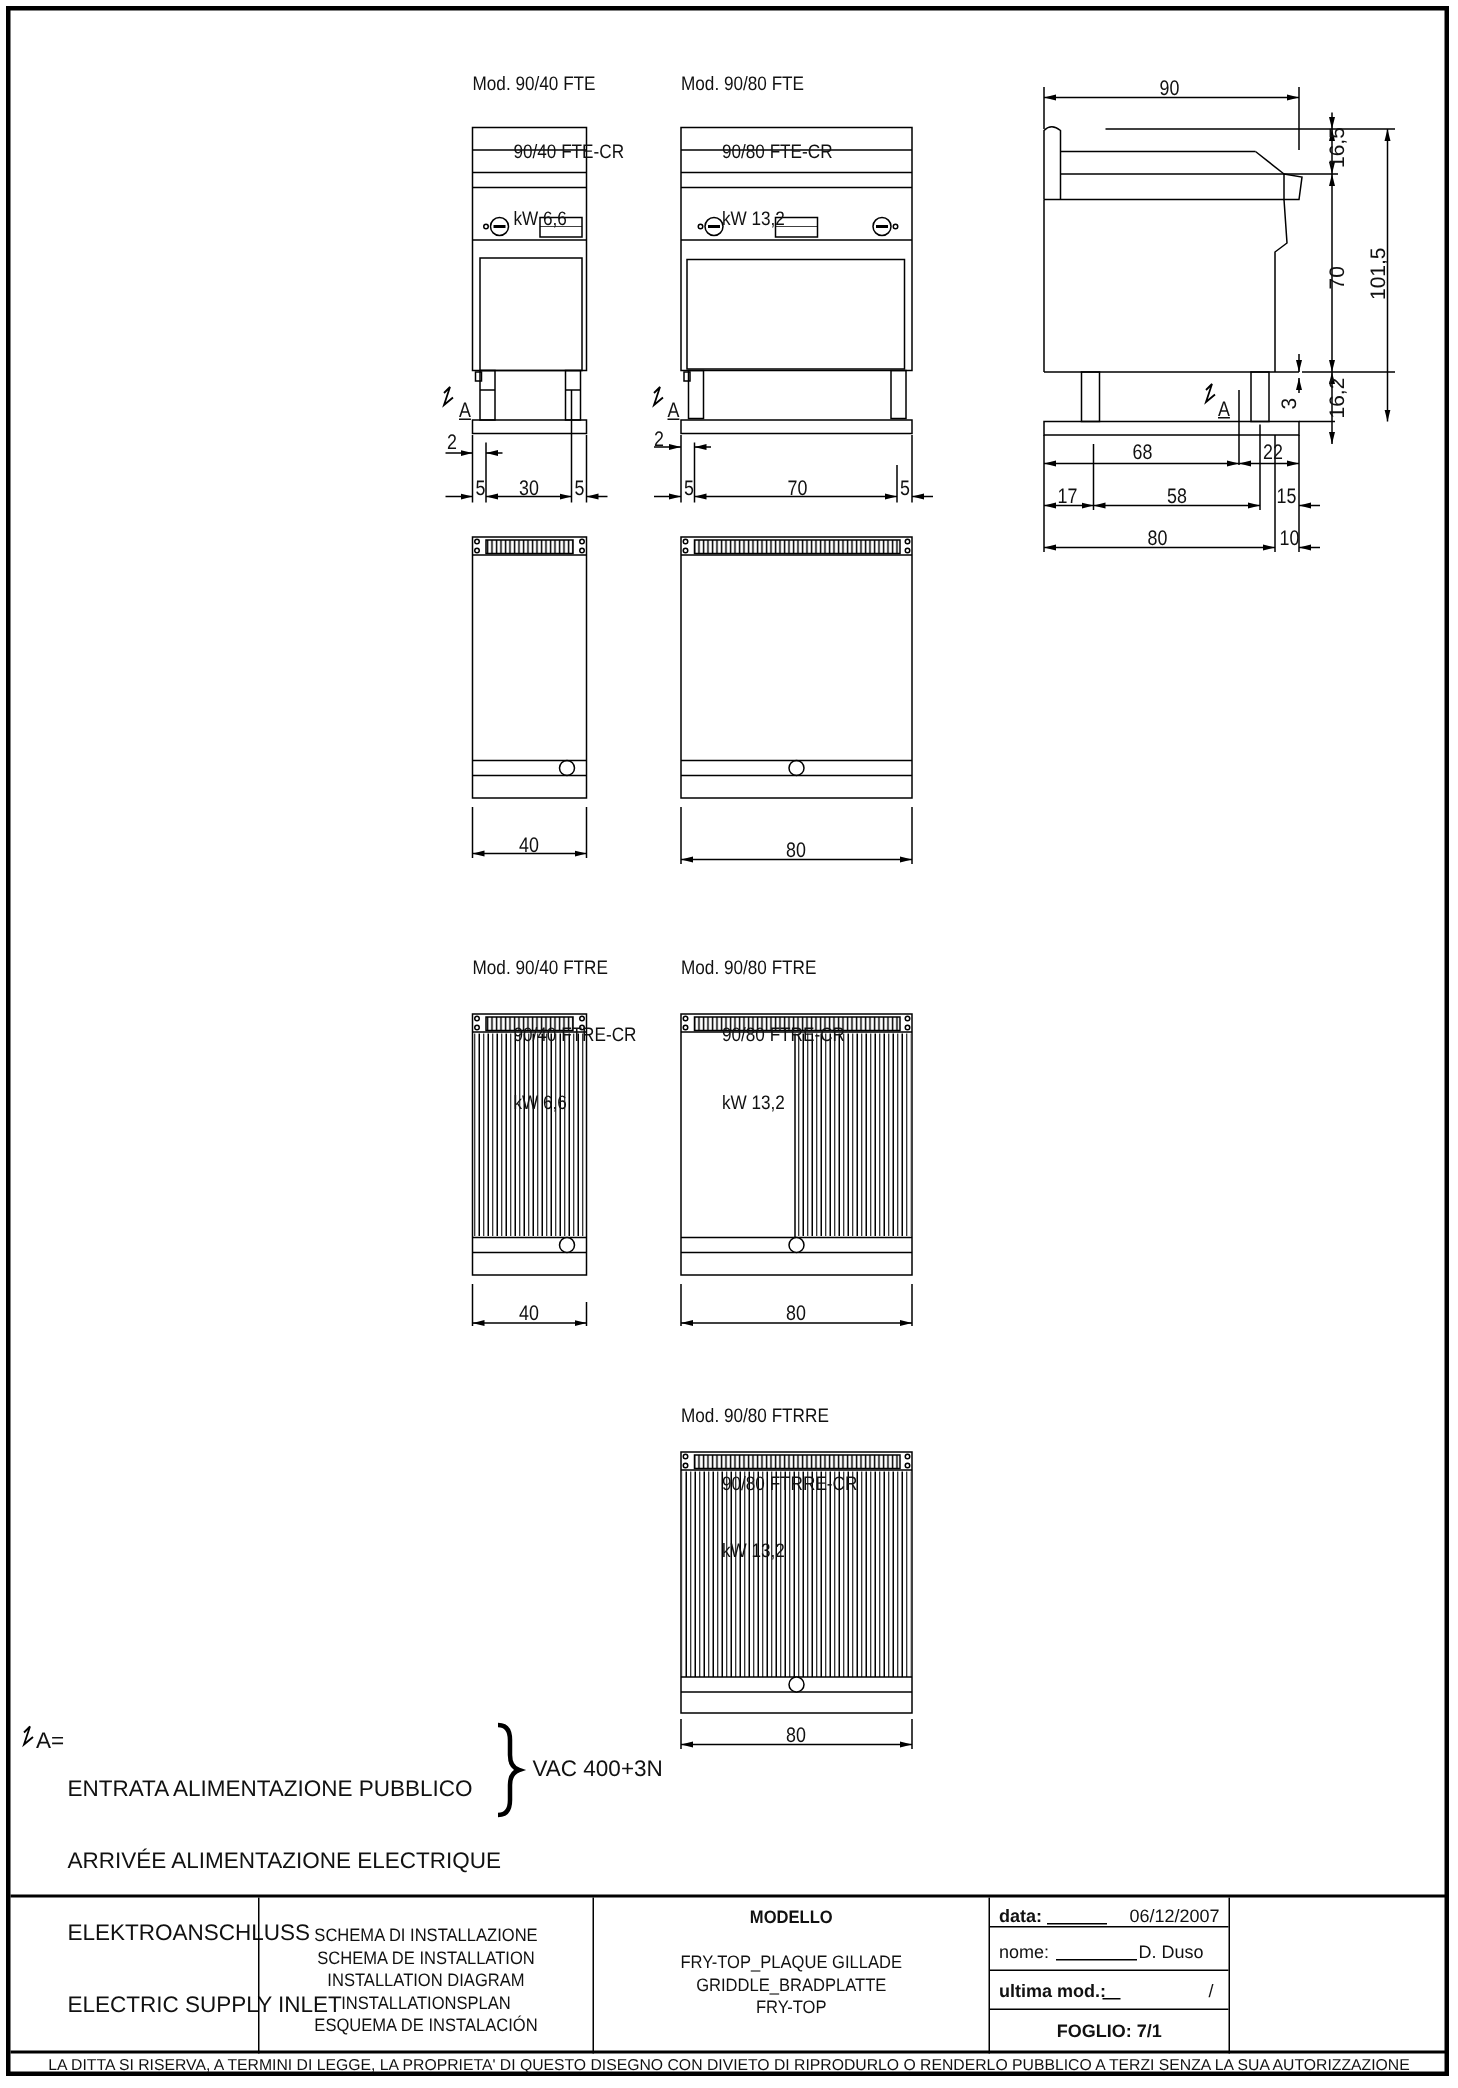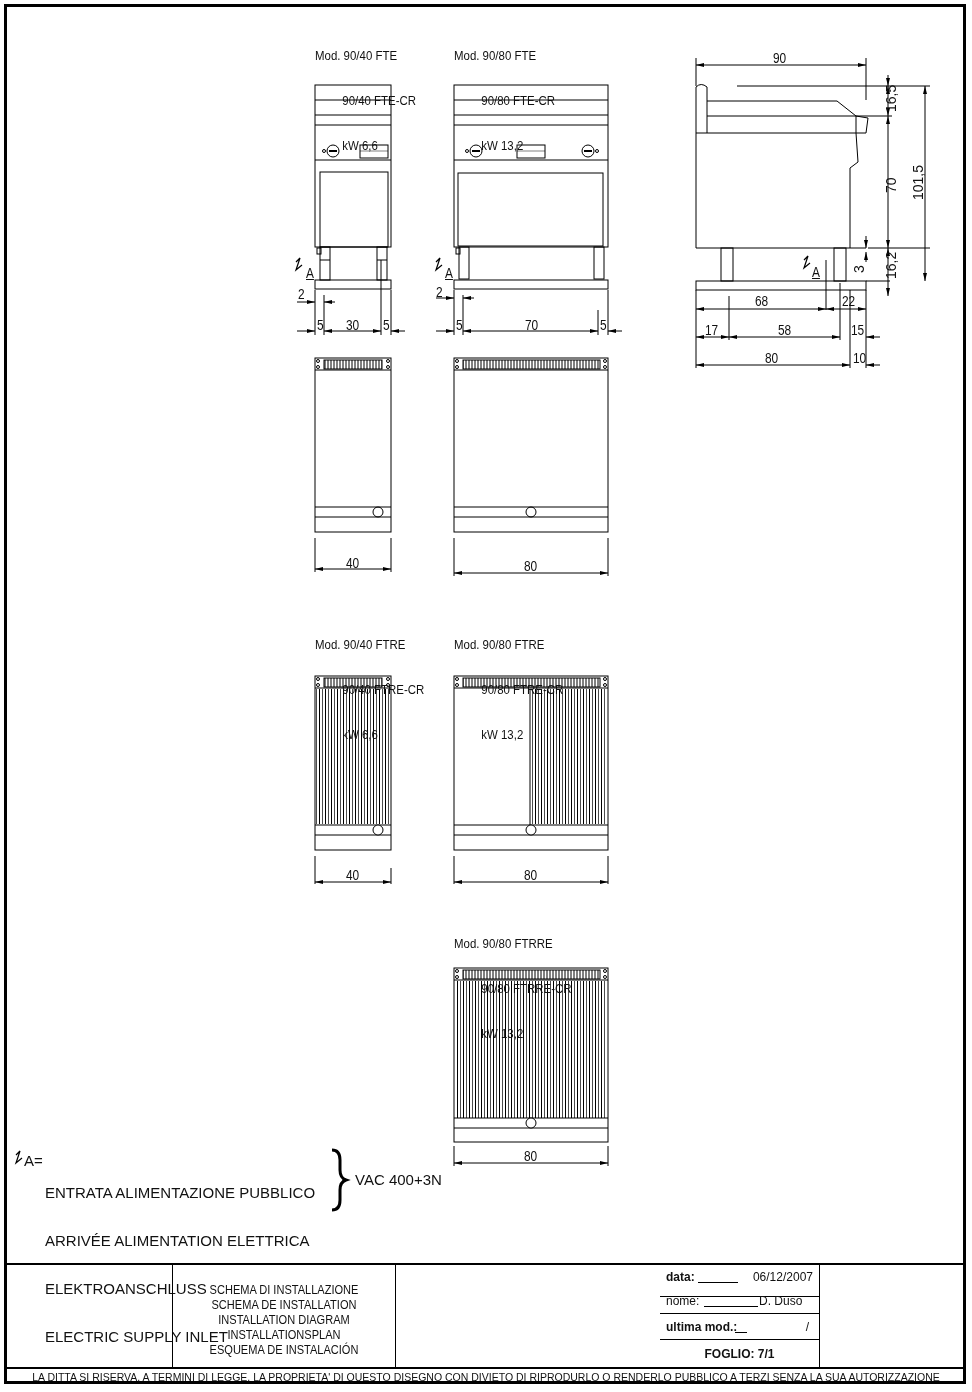--- a/index.html
+++ b/index.html
@@ -303,39 +303,47 @@
 
 <span class="dim" style="left:346px;top:556px;">40</span>
 <span class="dim" style="left:524px;top:559px;">80</span>
 <span class="dim" style="left:346px;top:868px;">40</span>
 <span class="dim" style="left:524px;top:868px;">80</span>
 <span class="dim" style="left:524px;top:1149px;">80</span>
 
 <div class="legend" style="left:24px;top:1153px;">A=</div>
 <div class="legend" style="left:45px;top:1153px;">
   <div>ENTRATA ALIMENTAZIONE PUBBLICO</div>
-  <div style="padding-left:0">ARRIVÉE ALIMENTATION ELETTRICA</div>
+  <div style="padding-left:0">ARRIVÉE ALIMENTAZIONE ELECTRIQUE</div>
   <div>ELEKTROANSCHLUSS</div>
   <div>ELECTRIC SUPPLY INLET</div>
 </div>
 <div class="legend" style="left:355px;top:1172px;text-align:center;">VAC 400+3N</div>
 
 <div id="tb">
   <div class="cell" style="left:0;width:166px;"></div>
   <div class="cell" style="left:166px;width:223px;">
     <div class="cc" style="top:18px;">
       <div>SCHEMA DI INSTALLAZIONE</div>
       <div>SCHEMA DE INSTALLATION</div>
       <div>INSTALLATION DIAGRAM</div>
       <div>INSTALLATIONSPLAN</div>
       <div>ESQUEMA DE INSTALACIÓN</div>
     </div>
   </div>
+  <div class="cell" style="left:389px;width:264px;">
+    <div class="cc hdr" style="top:6px;">MODELLO</div>
+    <div class="cc" style="top:36px;">
+      <div>FRY-TOP_PLAQUE GILLADE</div>
+      <div>GRIDDLE_BRADPLATTE</div>
+      <div>FRY-TOP</div>
+    </div>
+  </div>
   <div class="cell" style="left:653px;width:160px;">
-    <div class="row" style="top:0;height:32px;">
+    <div class="row" style="top:0;height:20px;">
       <span style="position:absolute;left:6px;top:5px;font-weight:bold;">data:</span>
       <span style="position:absolute;left:38px;top:17px;width:40px;border-bottom:1px solid #000;"></span>
       <span style="position:absolute;right:6px;top:5px;">06/12/2007</span>
     </div>
     <div class="row" style="top:24px;height:25px;">
       <span style="position:absolute;left:6px;top:5px;">nome:</span>
       <span style="position:absolute;left:44px;top:17px;width:54px;border-bottom:1px solid #000;"></span>
       <span style="position:absolute;left:99px;top:5px;">D. Duso</span>
     </div>
     <div class="row" style="top:49px;height:26px;">

